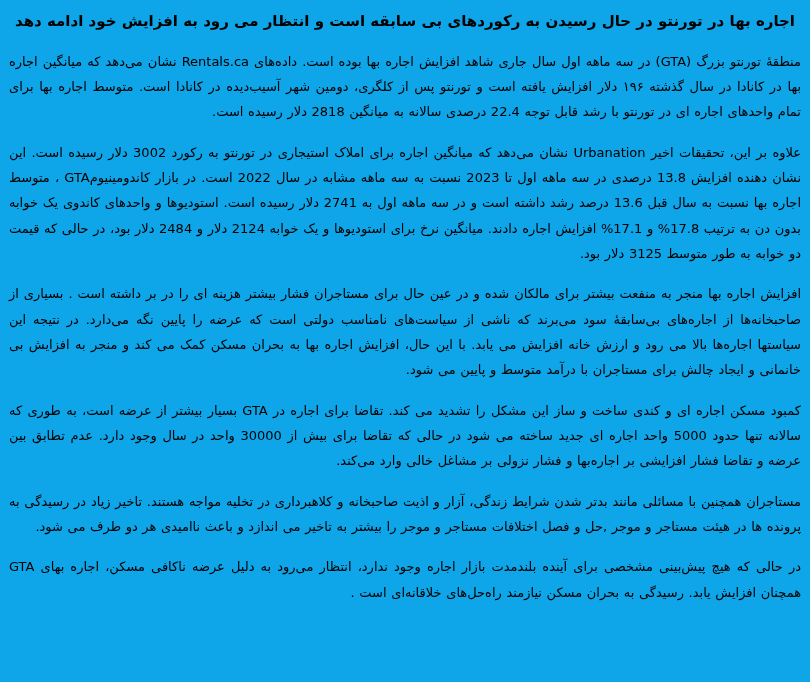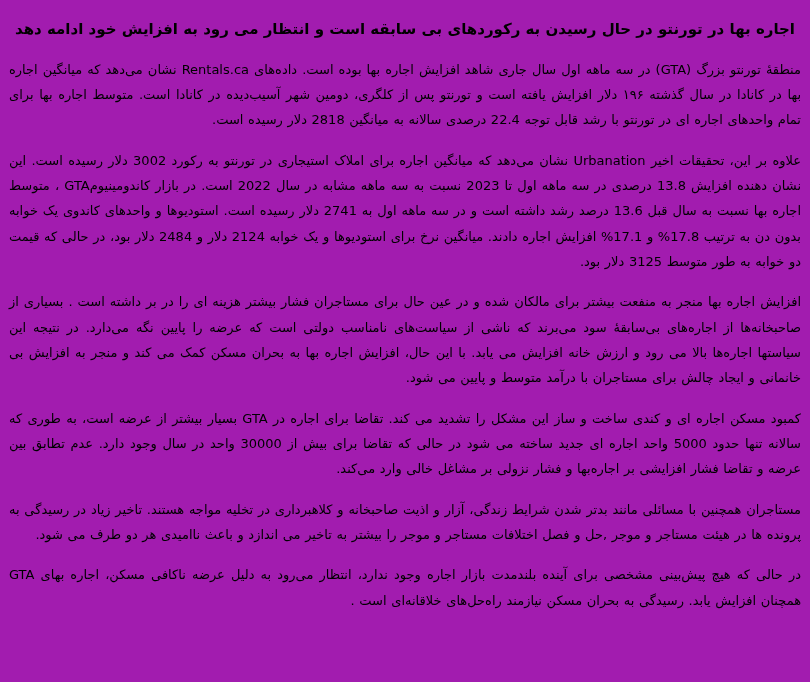--- a/index.html
+++ b/index.html
@@ -13,22 +13,22 @@
     overflow: hidden;
     box-sizing: border-box;
     font-family: "DejaVu Sans", sans-serif;
     color: #000000;
   }
   .page {
     direction: rtl;
     box-sizing: border-box;
     width: 810px;
     height: 682px;
-    padding: 16px 9px 0 9px;
-    background: #a21caf;
+    padding: 8px 9px 0 9px;
+    background: #0ea5e9;
   }
   .doc-title {
     font-size: 15px;
     font-weight: bold;
     text-align: center;
     margin: 2px 0 16px 0;
     line-height: 1.5;
   }
   .para {
     font-size: 13px;

